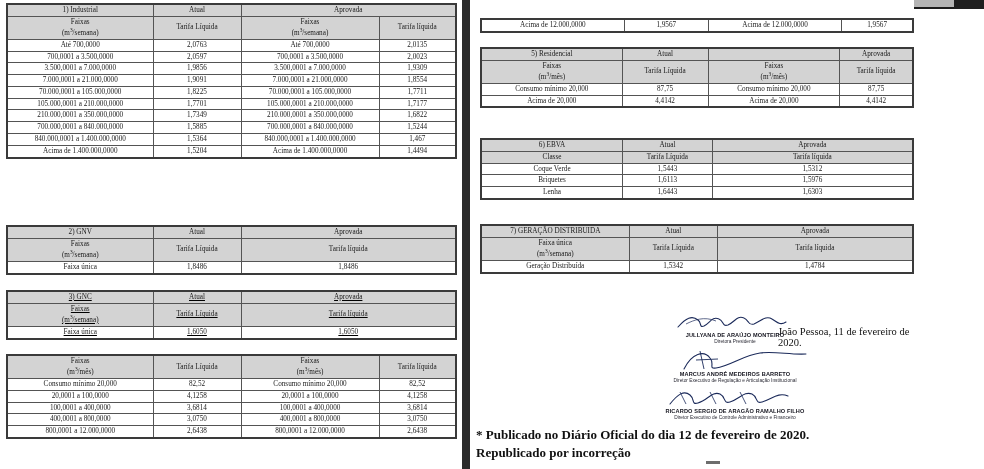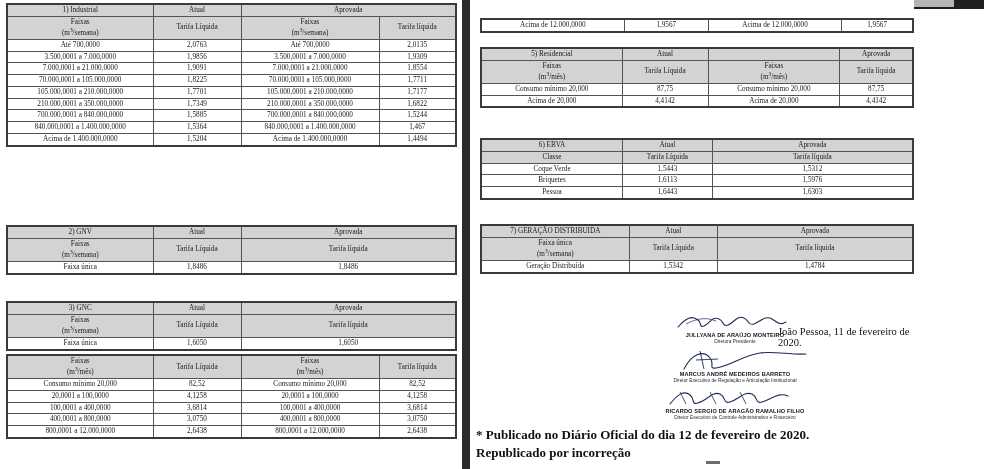--- a/index.html
+++ b/index.html
@@ -123,20 +123,26 @@
           </tr>
         </tbody>
         <tbody id="industrial-body">
             <tr>
               <td class="data">Até 700,0000</td>
               <td class="data">2,0763</td>
               <td class="data">Até 700,0000</td>
               <td class="data">2,0135</td>
             </tr>
             <tr>
+              <td class="data">700,0001 a 3.500,0000</td>
+              <td class="data">2,0597</td>
+              <td class="data">700,0001 a 3.500,0000</td>
+              <td class="data">2,0023</td>
+            </tr>
+            <tr>
               <td class="data">3.500,0001 a 7.000,0000</td>
               <td class="data">1,9856</td>
               <td class="data">3.500,0001 a 7.000,0000</td>
               <td class="data">1,9309</td>
             </tr>
             <tr>
               <td class="data">7.000,0001 a 21.000,0000</td>
               <td class="data">1,9091</td>
               <td class="data">7.000,0001 a 21.000,0000</td>
               <td class="data">1,8554</td>
@@ -206,21 +212,21 @@
         <tbody id="gnv-body">
             <tr>
               <td class="data">Faixa única</td>
               <td class="data">1,8486</td>
               <td class="data">1,8486</td>
             </tr>
           </tbody>
       </table>
     </div>
 
-    <div class="tw" style="left:6px; top:301px;">
+    <div class="tw" style="left:6px; top:290px;text-decoration:underline;">
       <table class="t" id="tbl-gnc">
         <colgroup>
             <col style="width:146px">
             <col style="width:88px">
             <col style="width:215px">
           </colgroup>
         <tbody>
           <tr>
             <td class="sec">3) GNC</td>
             <td class="sec">Atual</td>
@@ -400,21 +406,21 @@
               <td class="data">Coque Verde</td>
               <td class="data">1,5443</td>
               <td class="data">1,5312</td>
             </tr>
             <tr>
               <td class="data">Briquetes</td>
               <td class="data">1,6113</td>
               <td class="data">1,5976</td>
             </tr>
             <tr>
-              <td class="data">Pessoa</td>
+              <td class="data">Lenha</td>
               <td class="data">1,6443</td>
               <td class="data">1,6303</td>
             </tr>
           </tbody>
       </table>
     </div>
 
     <div class="tw" style="left:10px; top:224px;">
       <table class="t" id="tbl-geracao">
         <colgroup>

